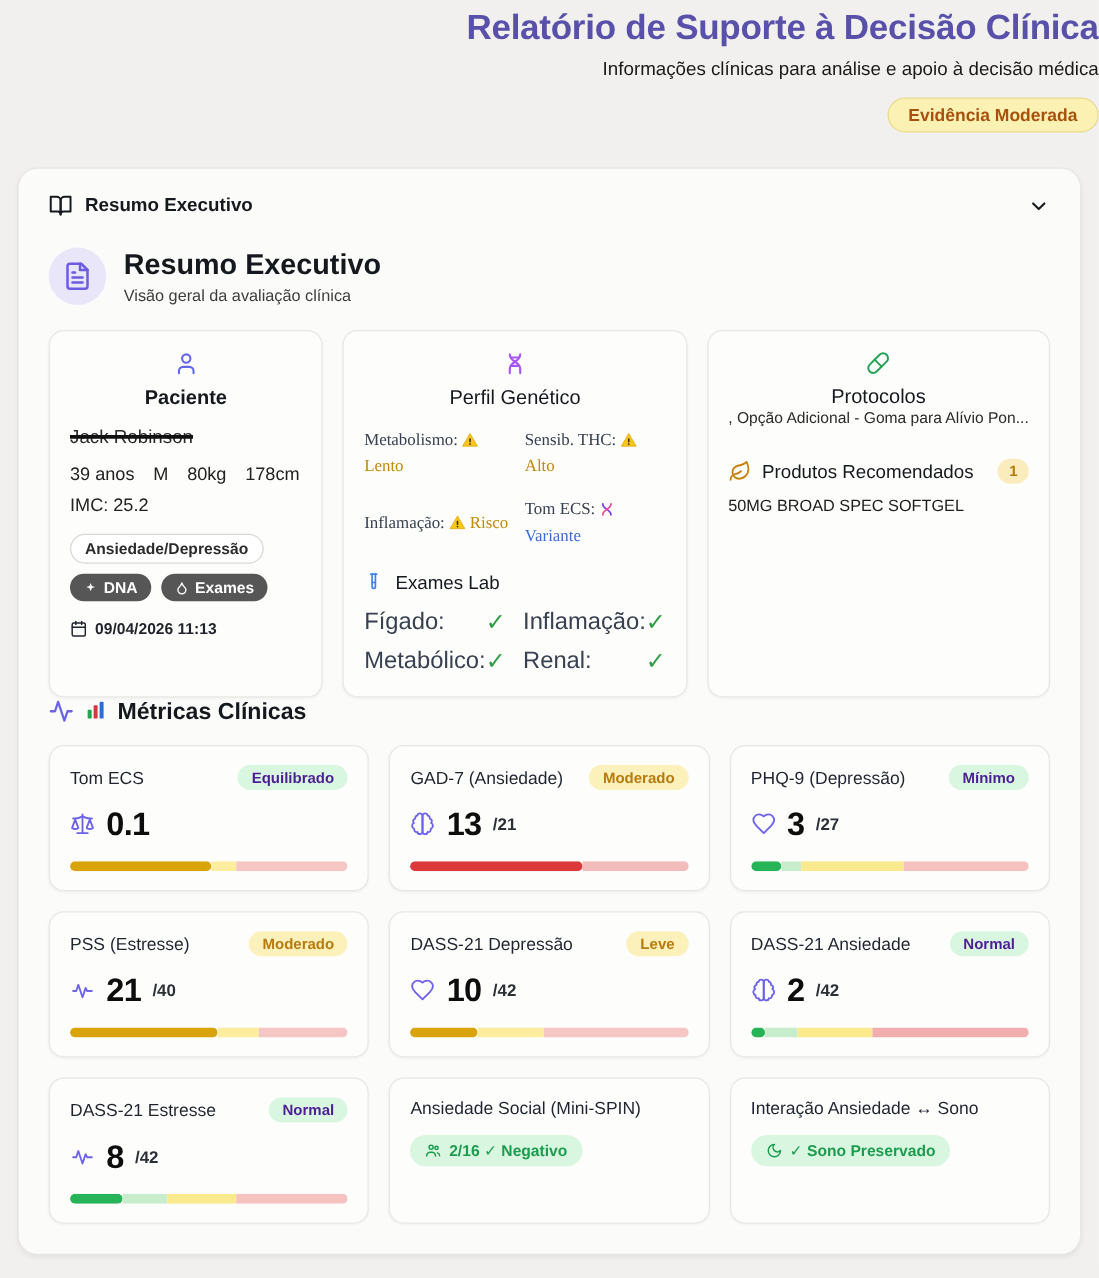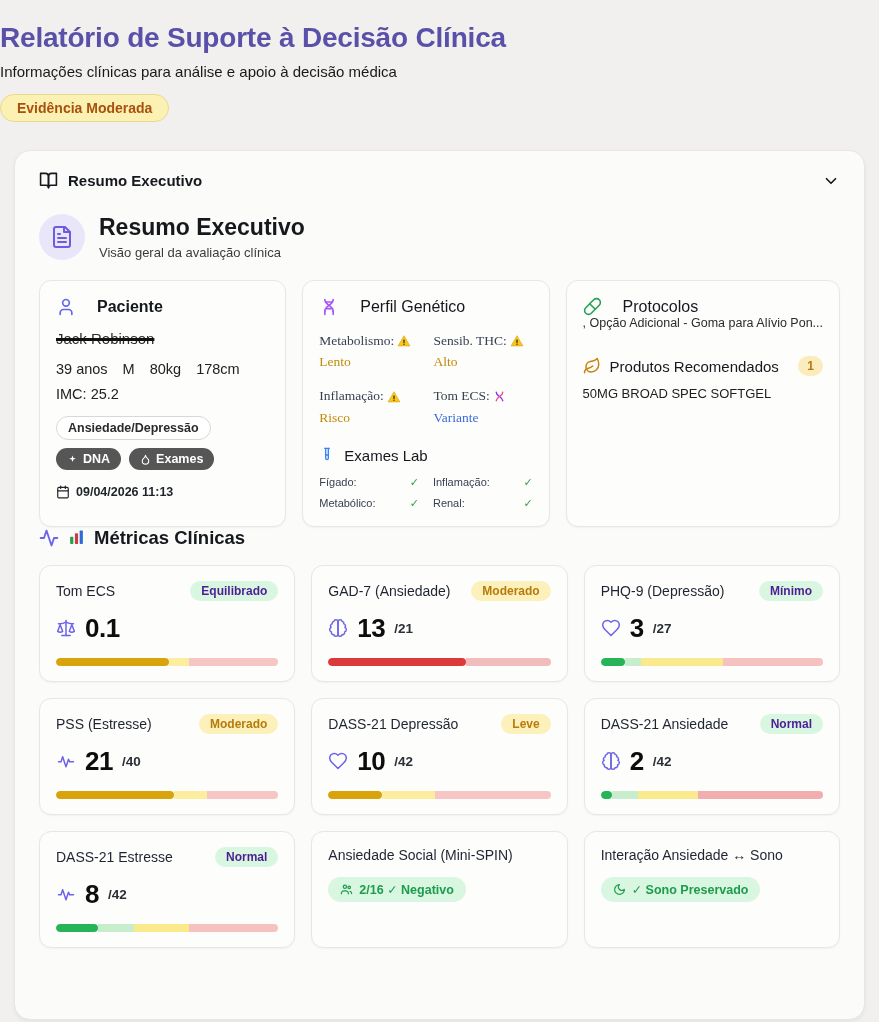--- a/index.html
+++ b/index.html
@@ -2,21 +2,21 @@
 <html><head>
 <meta charset="utf-8">
 <style>
   * { margin:0; padding:0; box-sizing:border-box; }
   html,body { width:879px; height:1022px; }
   body {
     font-family:"Liberation Sans","DejaVu Sans",sans-serif;
     background:#f1f0ee; color:#1b1b1b; overflow:hidden;
   }
   
-  .page-head { text-align:left; padding-top:22px; }
+  .page-head { text-align:right; padding-top:6px; }
   .page-title { font-size:28px; font-weight:800; color:#5951a9; letter-spacing:-.2px; }
   .page-sub { font-size:15px; color:#191919; margin-top:9px; }
   .evidence-badge {
     display:inline-block; margin-top:14px; padding:5px 16px; border-radius:999px;
     background:#faf1b2; border:1px solid #e9d98d; color:#a8510e;
     font-size:14px; font-weight:700;
   }
   
   .main-card {
     margin:28px 14px 0; background:#fbfbfa; border:1px solid #e7e6e3;
@@ -32,21 +32,21 @@
     display:flex; align-items:center; justify-content:center; color:#6d5be0;
   }
   .section-head-title { font-size:23px; font-weight:800; color:#15181d; }
   .section-head-sub { font-size:13px; color:#3c3c3c; margin-top:4px; }
   
   .info-row { display:grid; grid-template-columns:repeat(3,1fr); gap:16px; margin-top:20px; }
   .info-card {
     background:#fdfdfc; border:1px solid #e8e7e4; border-radius:12px;
     padding:16px; min-height:232px; box-shadow:0 1px 2px rgba(0,0,0,.04);
   }
-  .info-card-head { display:flex; align-items:center; gap:21px; }
+  .info-card-head { display:flex; align-items:center; gap:9px;flex-direction:column; }
   .info-card-title { font-size:16px; font-weight:700; color:#15181d; }
   .info-card-title.thin { font-weight:500; }
   .patient-name { margin-top:13px; font-size:15px; color:#2b2b2b;
     text-decoration:line-through; text-decoration-thickness:2.5px; text-decoration-color:#111;
     display:inline-block; padding-right:10px; }
   .demo-row { margin-top:13px; display:flex; gap:15px; font-size:14.5px; color:#222; }
   .imc-row { margin-top:9px; font-size:14.5px; color:#222; }
   .tag-row { margin-top:14px; display:flex; flex-wrap:wrap; gap:8px; }
   .tag-outline {
     border:1px solid #d9d8d5; background:#fff; border-radius:999px;
@@ -59,21 +59,21 @@
   .date-row { margin-top:15px; display:flex; align-items:center; gap:6px;
     font-size:12.5px; font-weight:600; color:#1f2329; }
   
   .gen-grid { display:grid; grid-template-columns:1.05fr 1fr; column-gap:10px; row-gap:16px; margin-top:15px;font-family:Liberation Serif, serif; }
   .gen-item { font-size:13.5px; color:#374151; display:flex; flex-wrap:wrap; align-items:center; gap:3px; line-height:1.35; }
   .gen-val-warn { color:#c08a0b; font-weight:500; }
   .gen-val-info { color:#3a6bd8; font-weight:500; }
   .lab-head { display:flex; align-items:center; gap:9px; margin-top:20px; }
   .lab-title { font-size:15px; font-weight:500; color:#15181d; }
   .lab-grid { display:grid; grid-template-columns:1fr 1fr; column-gap:14px; row-gap:8px; margin-top:12px; }
-  .lab-item { display:flex; justify-content:space-between; font-size:11px; color:#374151; }
+  .lab-item { display:flex; justify-content:space-between; font-size:19px; color:#374151; }
   .lab-check { color:#2f9e44; font-weight:700; }
   
   .proto-desc { font-size:12.5px; color:#2b2b2b; white-space:nowrap; overflow:hidden; }
   .proto-products-head { display:flex; align-items:center; gap:9px; margin-top:26px; }
   .count-badge { margin-left:auto; background:#fbecbd; color:#b5790d; font-size:12px;
     font-weight:700; border-radius:999px; padding:3px 9px; }
   .proto-product { margin-top:10px; font-size:13px; color:#1d1d1d; }
   
   .metrics-head { display:flex; align-items:center; gap:9px; }
   .metrics-title { font-size:18.5px; font-weight:800; color:#15181d; }

